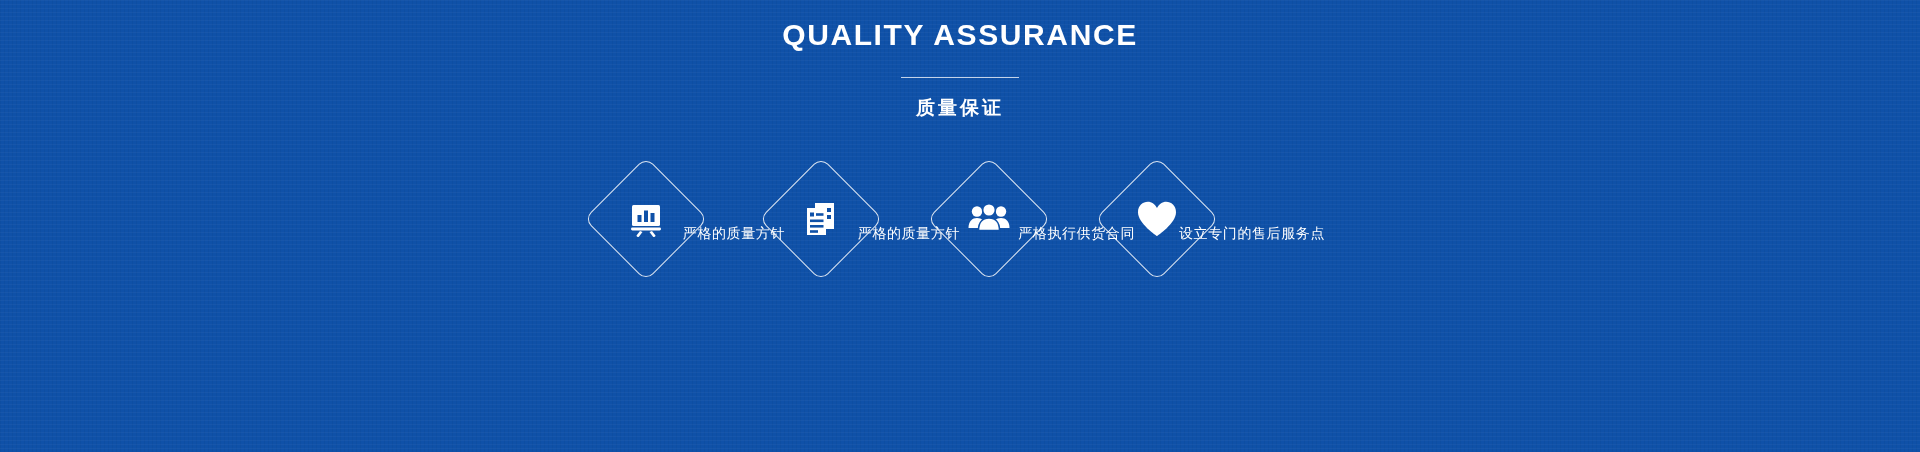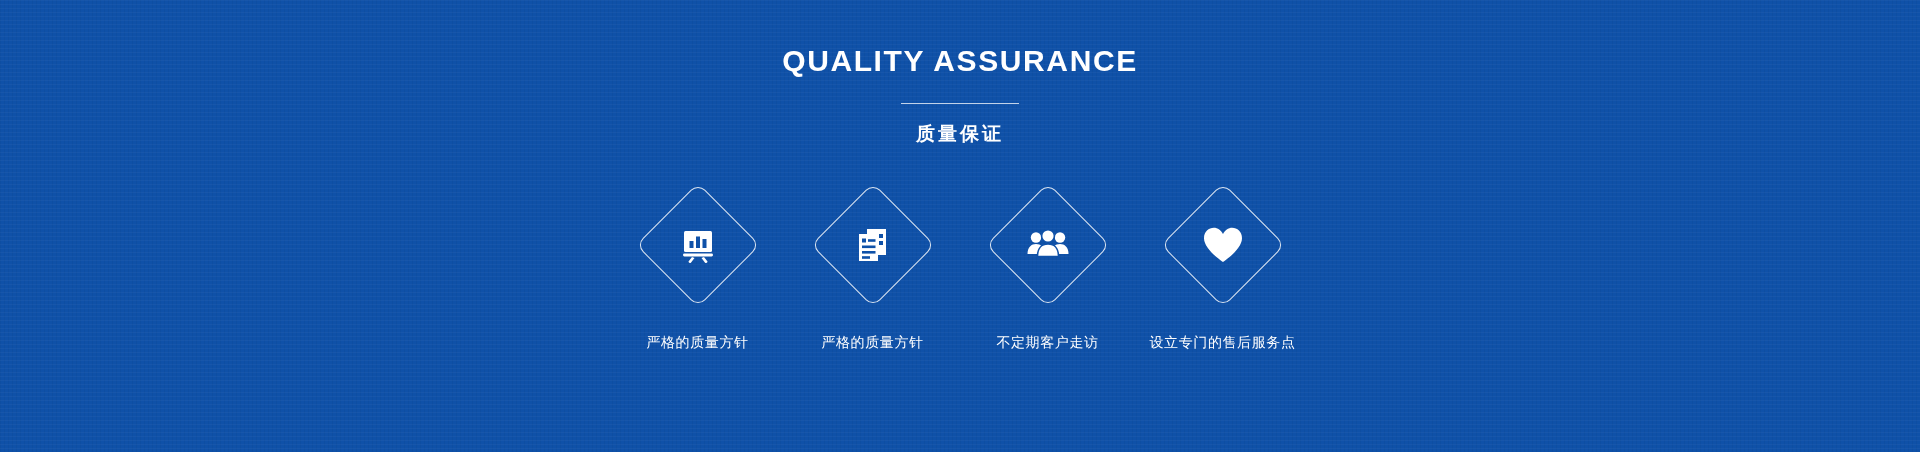--- a/index.html
+++ b/index.html
@@ -23,21 +23,21 @@
     display:flex;
     flex-direction:column;
     align-items:center;
   }
   
   #header {
     width:100%;
     display:flex;
     flex-direction:column;
     align-items:center;
-    padding-top:46px;
+    padding-top:20px;
   }
   #title-en {
     color:#ffffff;
     font-size:30px;
     font-weight:bold;
     letter-spacing:1.6px;
     line-height:1;
     text-align:center;
     white-space:nowrap;
   }
@@ -59,21 +59,21 @@
   
   #features {
     margin-top:40px;
     display:flex;
     justify-content:center;
     align-items:flex-start;
   }
   .feature {
     width:175px;
     display:flex;
-    flex-direction:column;
+    flex-direction:row;
     align-items:center;
   }
   .diamond-wrap {
     width:124px;
     height:124px;
     position:relative;
     display:flex;
     align-items:center;
     justify-content:center;
   }
@@ -162,21 +162,21 @@
           <svg width="42" height="40" viewBox="0 0 42 40">
             <circle cx="9" cy="12.5" r="5.2" fill="#ffffff"></circle>
             <path d="M0.5 29 C0.5 22 4.5 19 9 19 C13.5 19 17.5 22 17.5 29 Z" fill="#ffffff"></path>
             <circle cx="33" cy="12.5" r="5.2" fill="#ffffff"></circle>
             <path d="M24.5 29 C24.5 22 28.5 19 33 19 C37.5 19 41.5 22 41.5 29 Z" fill="#ffffff"></path>
             <circle cx="21" cy="11" r="6.4" fill="#ffffff" stroke="#0f51a8" stroke-width="1.6"></circle>
             <path d="M10.5 31.5 C10.5 22.5 15.5 19 21 19 C26.5 19 31.5 22.5 31.5 31.5 Z" fill="#ffffff" stroke="#0f51a8" stroke-width="1.6"></path>
           </svg>
         </div>
       </div>
-      <div class="caption">不定期客户走访</div>
+      <div class="caption">严格执行供货合同</div>
     </div>
 
     <div class="feature">
       <div class="diamond-wrap">
         <div class="diamond"></div>
         <div class="glyph">
           <svg width="42" height="40" viewBox="0 0 42 40">
             <path d="M21 37 C21 37 2 24.5 2 13.2 C2 6.8 6.8 2.8 11.8 2.8
                      C15.8 2.8 19.2 5.4 21 9 C22.8 5.4 26.2 2.8 30.2 2.8
                      C35.2 2.8 40 6.8 40 13.2 C40 24.5 21 37 21 37 Z" fill="#ffffff"></path>

